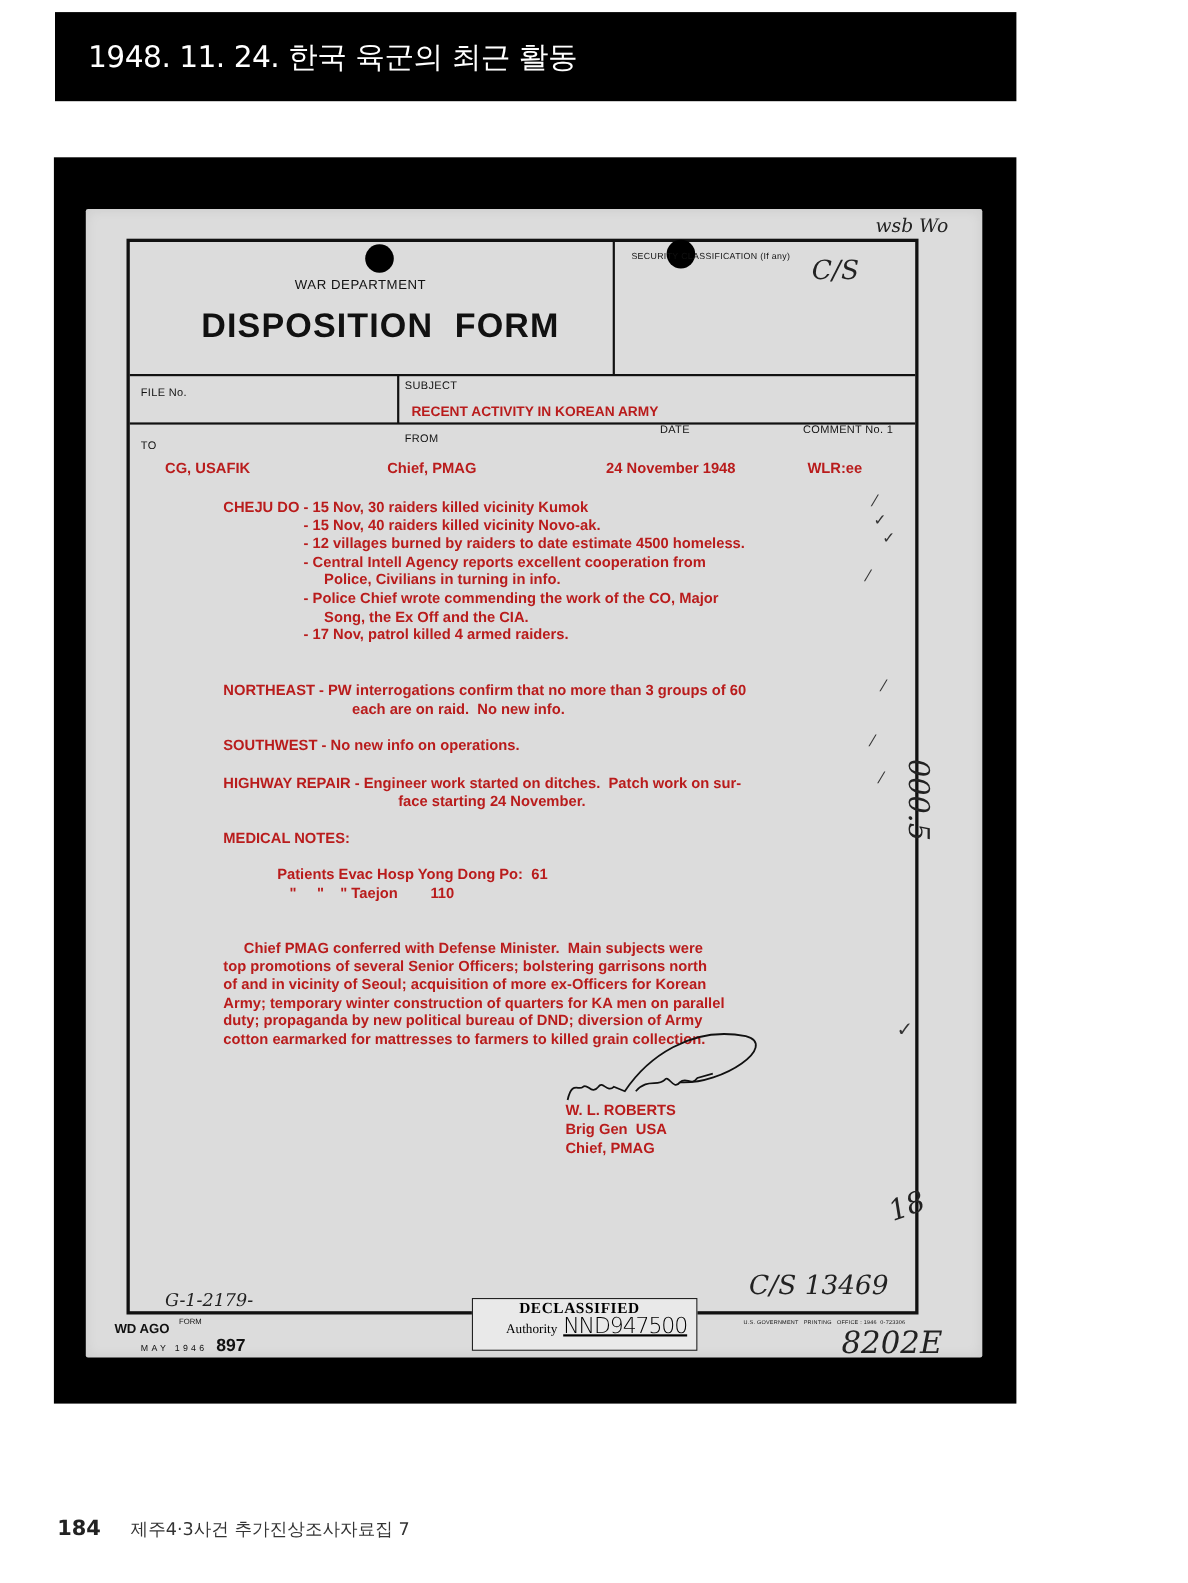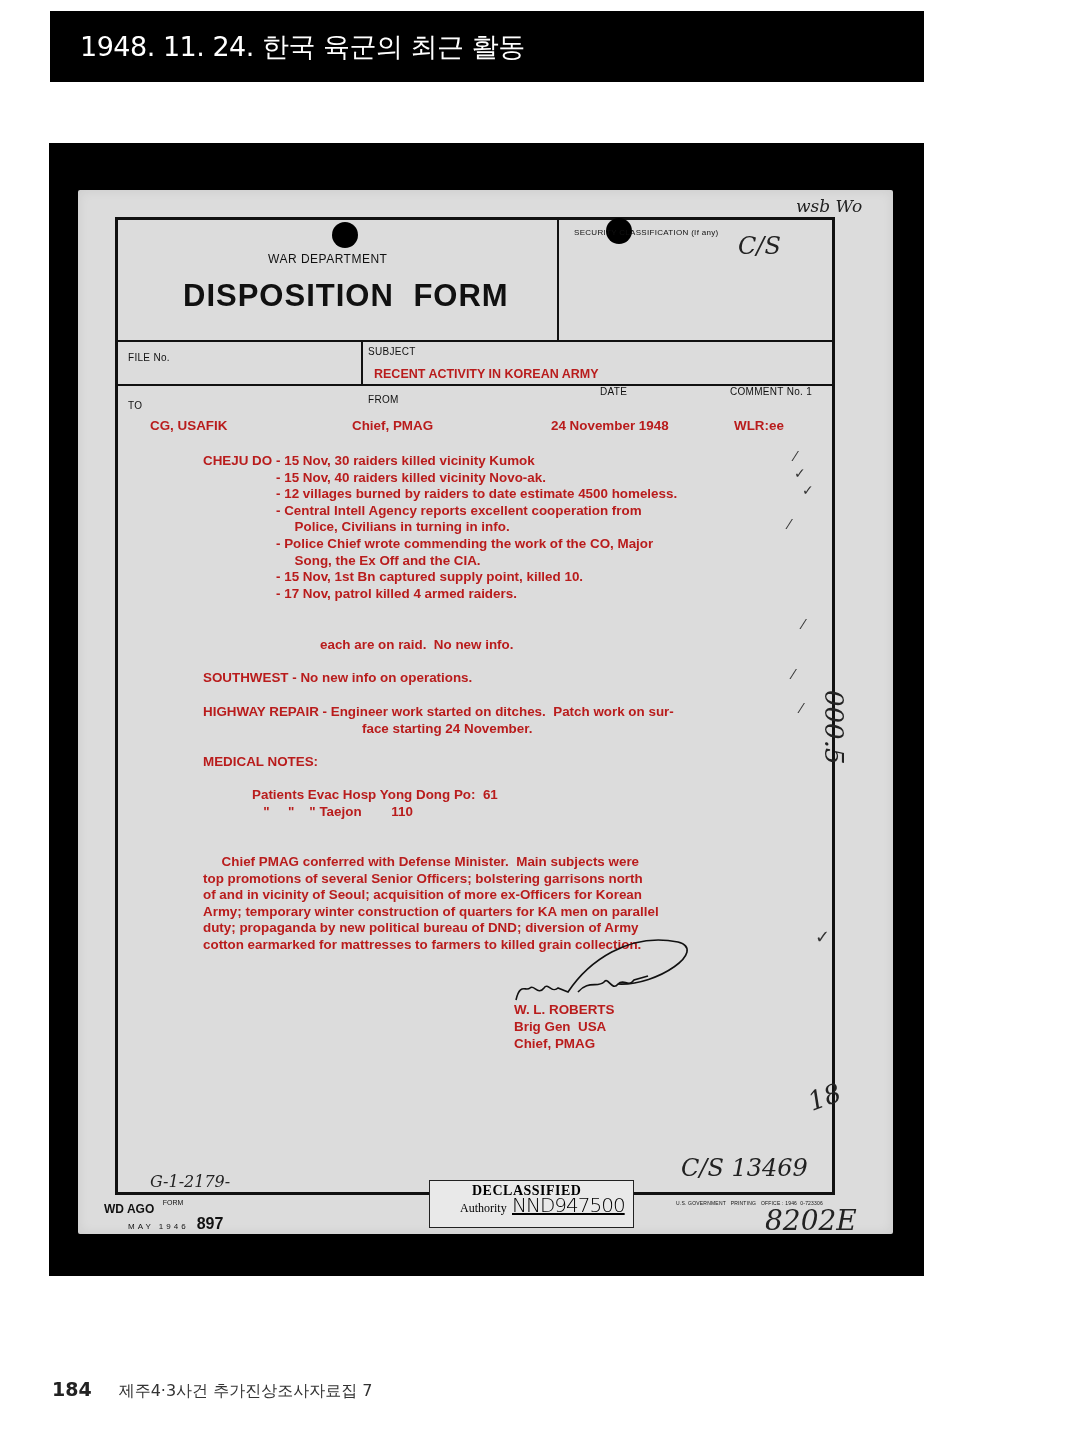--- a/index.html
+++ b/index.html
@@ -1,17 +1,17 @@
 <!DOCTYPE html>
 <html><head>
 <meta charset="utf-8">
 <style>
   html,body{margin:0;padding:0;background:#ffffff;}
   body{width:1080px;height:1439px;position:relative;overflow:hidden;font-family:"DejaVu Sans",sans-serif;}
-  .title-bar{position:absolute;left:50px;top:11px;width:874px;height:71px;background:#000;color:#fff;box-sizing:border-box;padding-left:30px;display:flex;align-items:center;font-size:27px;font-weight:500;letter-spacing:-0.5px;}
+  .title-bar{position:absolute;left:50px;top:11px;width:874px;height:81px;background:#000;color:#fff;box-sizing:border-box;padding-left:30px;display:flex;align-items:center;font-size:27px;font-weight:500;letter-spacing:-0.5px;}
   .photo-frame{position:absolute;left:49px;top:143px;width:875px;height:1133px;background:#000;}
   .paper{position:absolute;left:29px;top:47px;width:815px;height:1044px;background:#dcdcdc;border-radius:2px;box-shadow:inset 0 0 12px rgba(0,0,0,0.08);}
   .form-box{position:absolute;left:37px;top:27px;width:720px;height:978px;border:3px solid #111;box-sizing:border-box;}
   .cell-line-h{position:absolute;height:0;border-top:2px solid #111;}
   .cell-line-v{position:absolute;width:0;border-left:2px solid #111;}
   .label{position:absolute;font-family:"Liberation Sans",sans-serif;font-size:10px;color:#111;letter-spacing:0.3px;}
   .hole{position:absolute;width:26px;height:26px;border-radius:50%;background:#000;}
   .war-dept{position:absolute;left:150px;top:32px;font-family:"Liberation Sans",sans-serif;font-size:12px;letter-spacing:0.5px;color:#111;}
   .form-title{position:absolute;left:65px;top:58px;font-family:"Liberation Sans",sans-serif;font-weight:bold;font-size:31px;letter-spacing:1px;color:#111;word-spacing:10px;}
   .tw{position:absolute;font-family:Liberation Sans, sans-serif;font-size:13.4px;color:#b91c1c;white-space:pre;line-height:16.6px;font-weight:bold;}
@@ -68,24 +68,24 @@
 
       <div class="tw" style="left:85px;top:233px;">CHEJU DO</div>
       <div style="position:absolute;left:158px;top:233px;">
         <div class="tw" style="position:relative;">- 15 Nov, 30 raiders killed vicinity Kumok</div>
         <div class="tw" style="position:relative;">- 15 Nov, 40 raiders killed vicinity Novo-ak.</div>
         <div class="tw" style="position:relative;">- 12 villages burned by raiders to date estimate 4500 homeless.</div>
         <div class="tw" style="position:relative;">- Central Intell Agency reports excellent cooperation from</div>
         <div class="tw" style="position:relative;">     Police, Civilians in turning in info.</div>
         <div class="tw" style="position:relative;">- Police Chief wrote commending the work of the CO, Major</div>
         <div class="tw" style="position:relative;">     Song, the Ex Off and the CIA.</div>
-        <div class="tw" style="position:relative;">- 15 Nov, 1st Bn captured supply point, killed 10.</div>
         <div class="tw" style="position:relative;">- 17 Nov, patrol killed 4 armed raiders.</div>
       </div>
 
+      <div class="tw" style="left:85px;top:400px;">NORTHEAST - PW interrogations confirm that no more than 3 groups of 60</div>
       <div class="tw" style="left:202px;top:417px;">each are on raid.  No new info.</div>
 
       <div class="tw" style="left:85px;top:450px;">SOUTHWEST - No new info on operations.</div>
 
       <div class="tw" style="left:85px;top:484px;">HIGHWAY REPAIR - Engineer work started on ditches.  Patch work on sur-</div>
       <div class="tw" style="left:244px;top:501px;">face starting 24 November.</div>
 
       <div class="tw" style="left:85px;top:534px;text-align:center;">MEDICAL NOTES:</div>
       <div class="tw" style="left:134px;top:567px;">Patients Evac Hosp Yong Dong Po:  61</div>
       <div class="tw" style="left:134px;top:584px;">   "     "    " Taejon        110</div>

